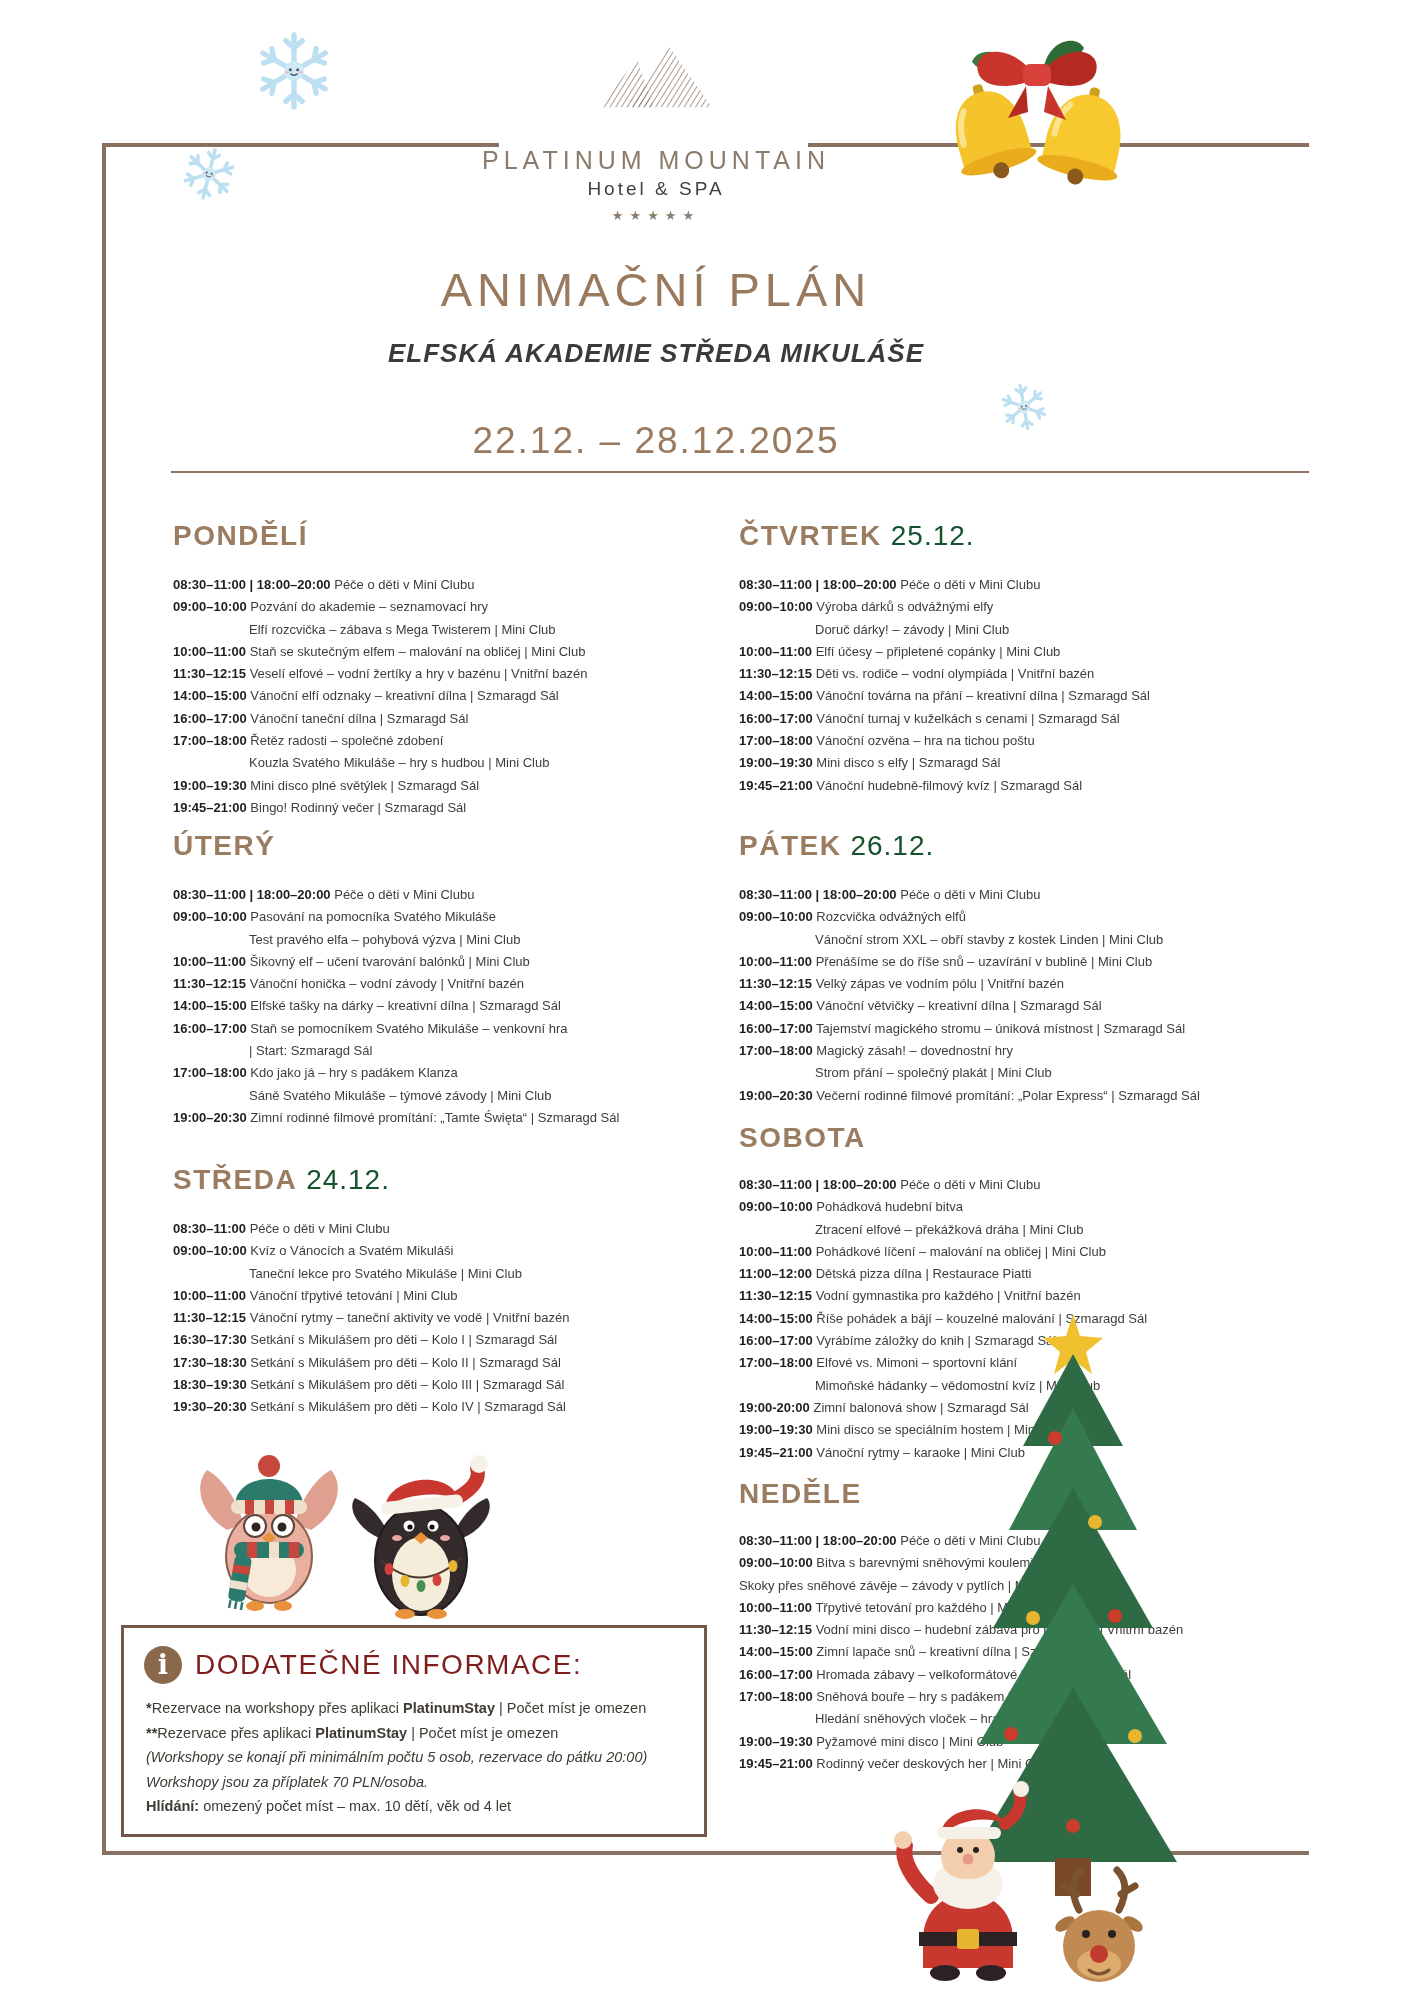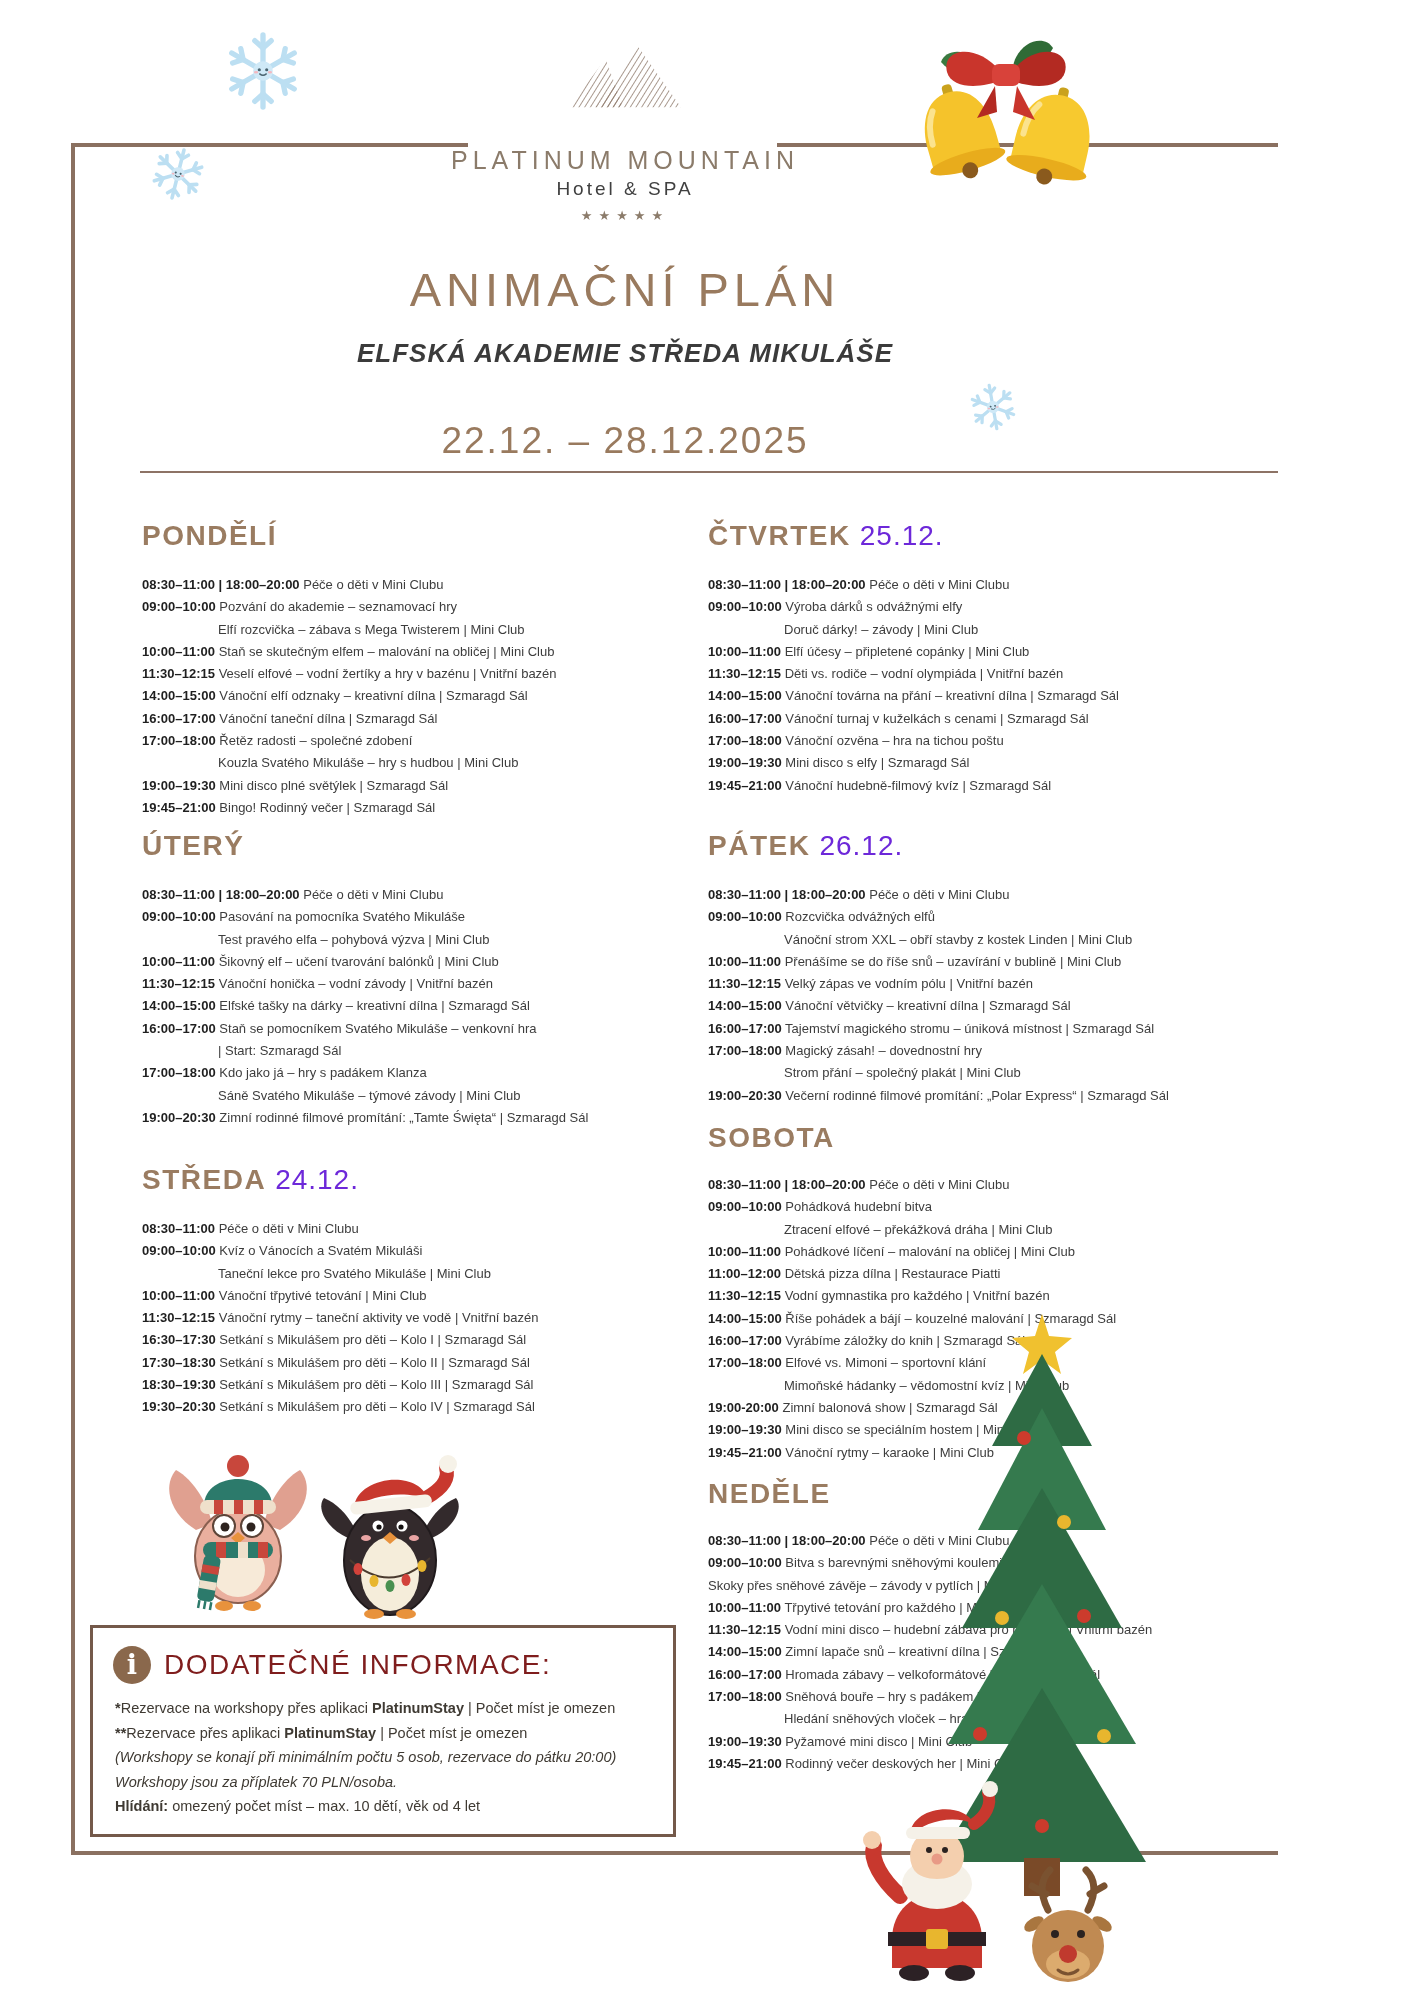--- a/index.html
+++ b/index.html
@@ -1,38 +1,38 @@
 <!DOCTYPE html>
 <html><head>
 <meta charset="utf-8">
 <style>
   html,body{margin:0;padding:0;background:#ffffff;}
   .page{position:relative;width:1278px;height:2000px;background:#ffffff;overflow:hidden;
-        font-family:"Liberation Sans","DejaVu Sans",sans-serif;}
+        font-family:"Liberation Sans","DejaVu Sans",sans-serif;margin-left:31px;}
   
   .fr{position:absolute;background:#8a7060;}
   .fr-left{left:71px;top:143px;width:4px;height:1712px;}
   .fr-right{left:1338px;top:143px;width:4px;height:1712px;}
   .fr-bottom{left:71px;top:1851px;width:1271px;height:4px;}
   .fr-topleft{left:71px;top:143px;width:397px;height:4px;}
   .fr-topright{left:777px;top:143px;width:565px;height:4px;}
   
   .hdr{position:absolute;left:110px;top:0;width:1030px;height:470px;text-align:center;}
   .hdr>*{position:absolute;left:0;right:0;}
   .logo-mountain{left:50%;margin-left:-58px;top:42px;width:116px;height:80px;}
   .brand{top:146px;font-size:25px;letter-spacing:5px;color:#8b7b6a;font-weight:400;}
   .brand-sub{top:178px;font-size:19px;letter-spacing:3px;color:#404040;}
   .stars{top:208px;font-size:13px;letter-spacing:6px;color:#8b7b6a;}
   .title{top:262px;margin:0;font-size:47px;font-weight:400;letter-spacing:5px;color:#997a5e;}
   .subtitle{top:338px;font-size:26px;font-style:italic;font-weight:700;letter-spacing:1px;color:#3b3b3b;}
   .daterange{top:420px;font-size:37px;font-weight:400;letter-spacing:2px;color:#997a5e;}
   .divider{position:absolute;left:140px;top:471px;width:1158px;height:2px;background:#8d7365;}
   
   .day-head{position:absolute;font-size:28px;font-weight:700;letter-spacing:1.5px;color:#9a7c61;white-space:nowrap;}
-  .day-date{font-weight:300;margin-left:9px;color:#6d28d9;letter-spacing:1px;}
+  .day-date{font-weight:300;margin-left:9px;color:#14532d;letter-spacing:1px;}
   .day-lines{position:absolute;width:600px;}
   .sl{font-size:13px;line-height:22.3px;color:#3d3d3d;white-space:nowrap;}
   .sl b{font-weight:700;color:#1f1f1f;}
   .sl.ind{padding-left:76px;}
   
   .infobox{position:absolute;left:90px;top:1625px;width:580px;height:206px;border:3px solid #74594a;background:#fff;}
   .info-head{position:absolute;left:20px;top:18px;display:flex;align-items:center;gap:13px;}
   .info-icon{display:inline-block;width:38px;height:38px;border-radius:50%;background:#8a684c;color:#ffffff;
              font-family:"DejaVu Serif",serif;font-weight:700;font-size:27px;line-height:37px;text-align:center;}
   .info-title{font-size:28px;font-weight:500;letter-spacing:1.5px;color:#7f1d1d;white-space:nowrap;}

